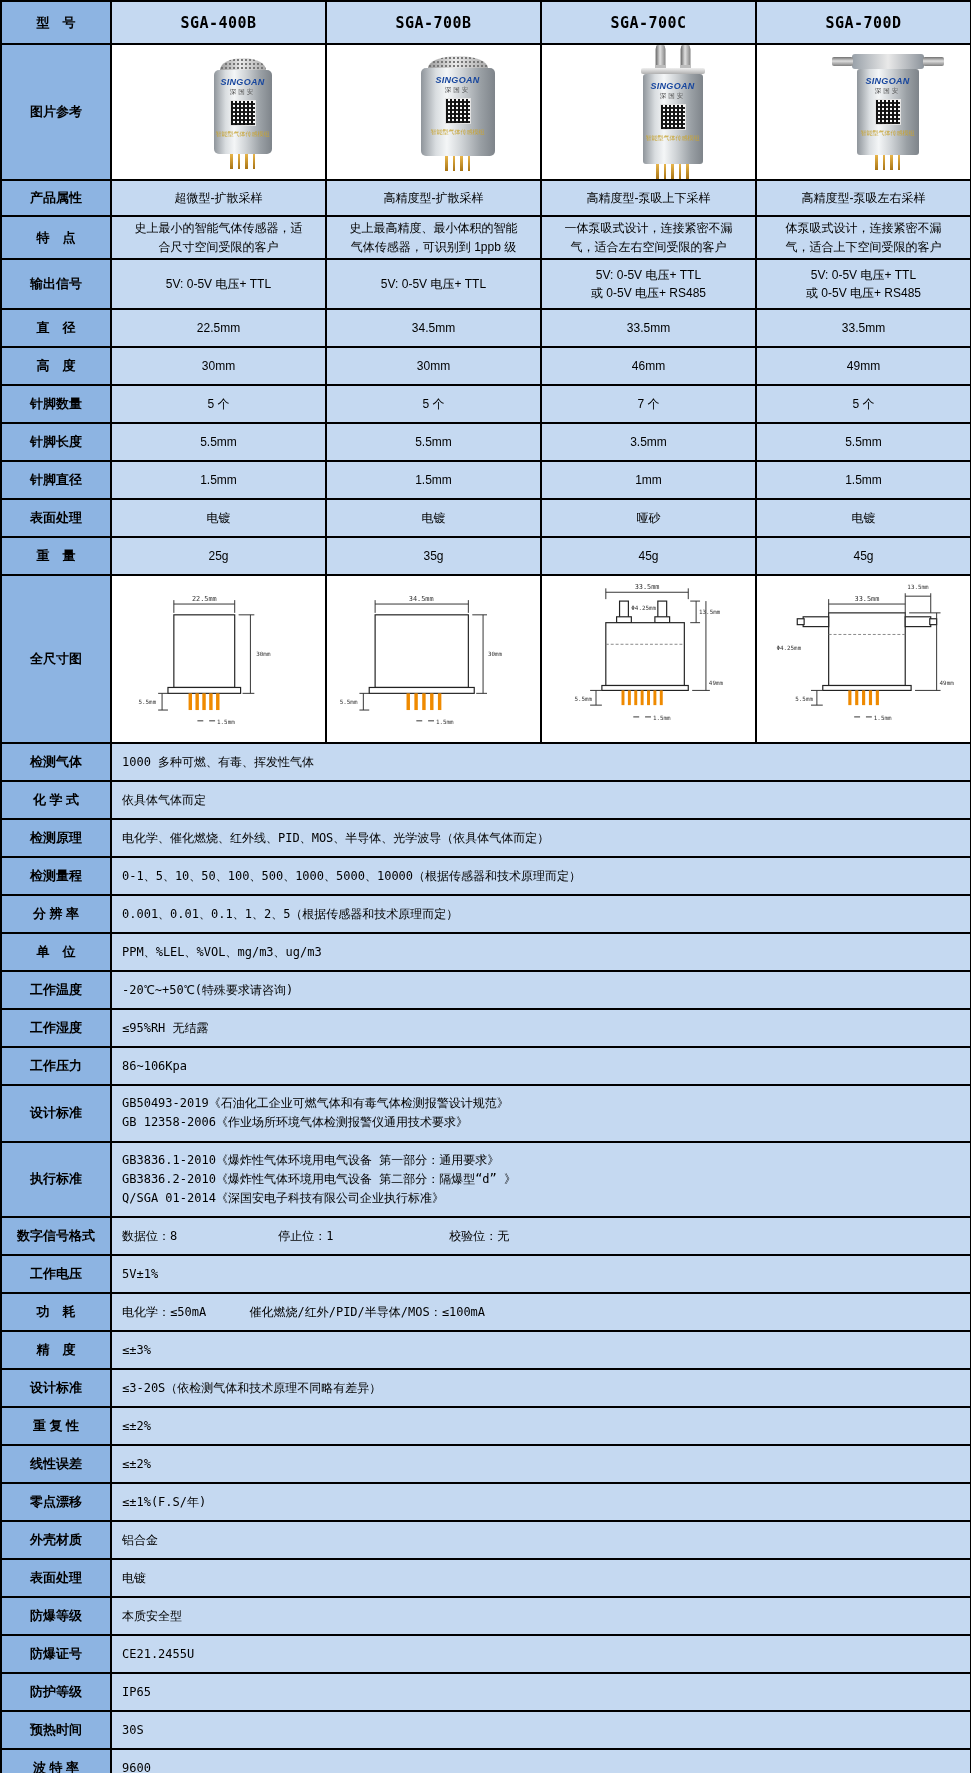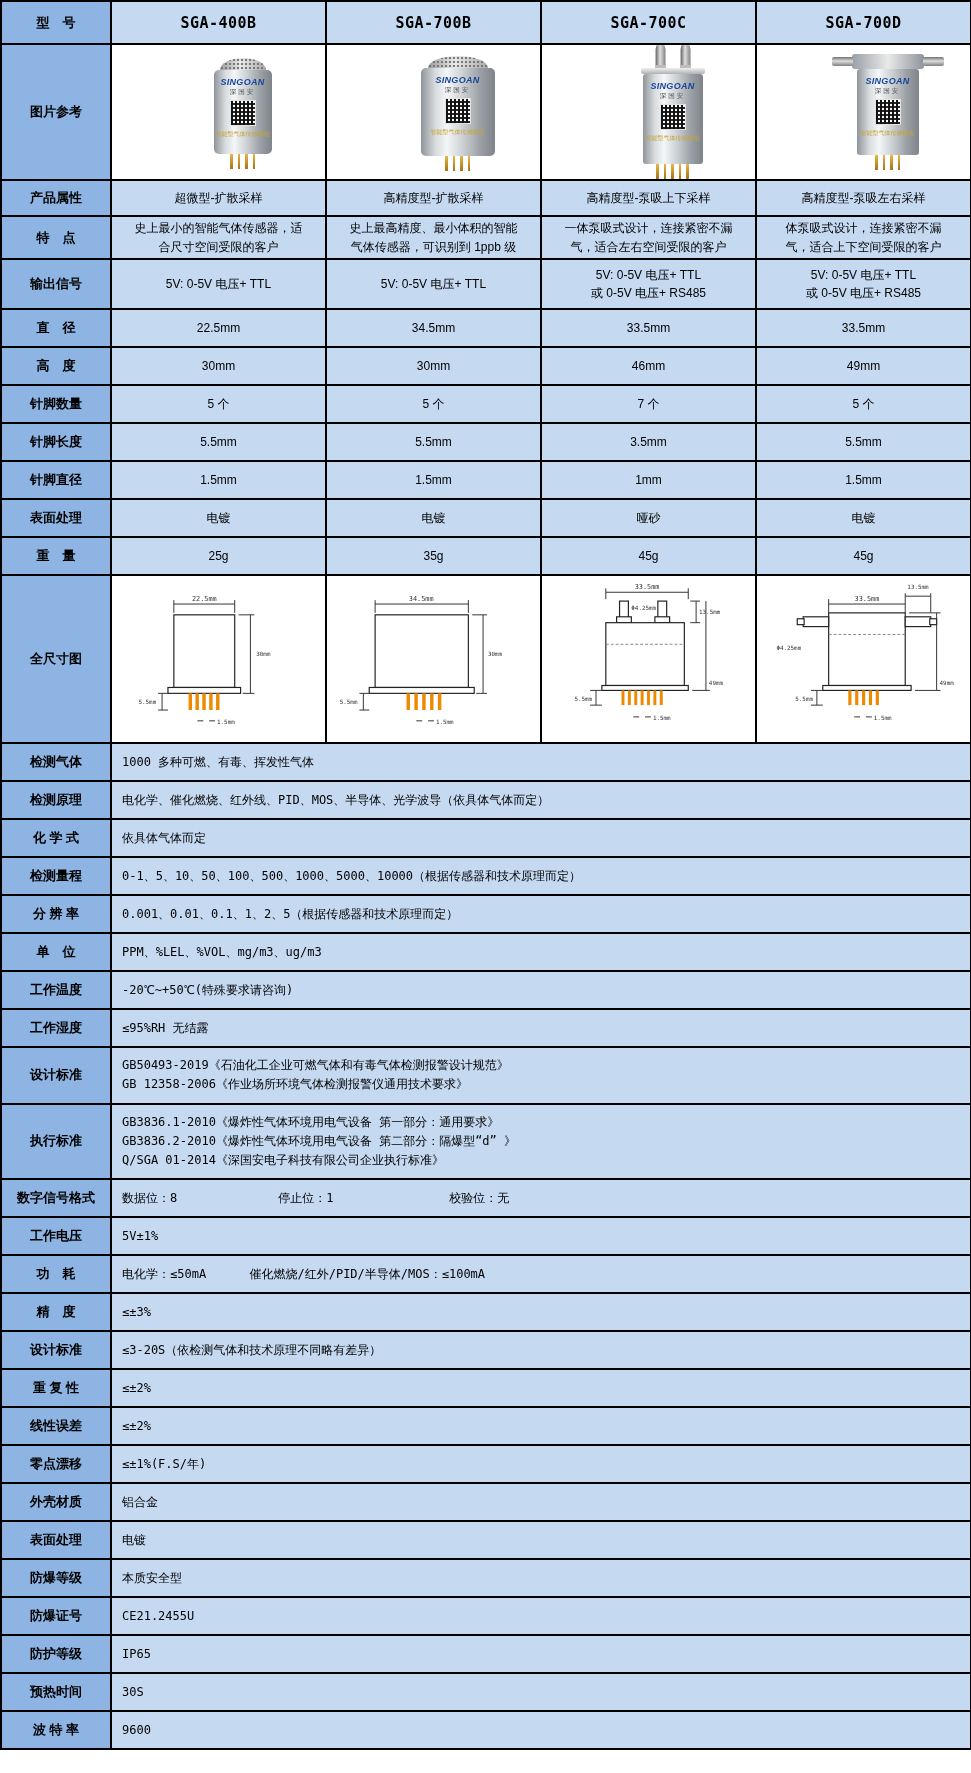--- a/index.html
+++ b/index.html
@@ -358,46 +358,50 @@
         <text class="dts" x="118" y="145">1.5mm</text>
       </svg>
     </td>
   </tr>
 
   <tr class="r-std">
         <td class="lbl">检测气体</td>
         <td class="cval" colspan="4">1000 多种可燃、有毒、挥发性气体</td>
       </tr>
   <tr class="r-std">
+        <td class="lbl">化 学 式</td>
+        <td class="cval" colspan="4">依具体气体而定</td>
+      </tr>
+  <tr class="r-std">
         <td class="lbl">检测原理</td>
         <td class="cval" colspan="4">电化学、催化燃烧、红外线、PID、MOS、半导体、光学波导（依具体气体而定）</td>
       </tr>
   <tr class="r-std">
-        <td class="lbl">化 学 式</td>
-        <td class="cval" colspan="4">依具体气体而定</td>
-      </tr>
-  <tr class="r-std">
         <td class="lbl">检测量程</td>
         <td class="cval" colspan="4">0-1、5、10、50、100、500、1000、5000、10000（根据传感器和技术原理而定）</td>
       </tr>
   <tr class="r-std">
         <td class="lbl">分 辨 率</td>
         <td class="cval" colspan="4">0.001、0.01、0.1、1、2、5（根据传感器和技术原理而定）</td>
       </tr>
   <tr class="r-std">
         <td class="lbl">单　位</td>
         <td class="cval" colspan="4">PPM、%LEL、%VOL、mg/m3、ug/m3</td>
       </tr>
   <tr class="r-std">
         <td class="lbl">工作温度</td>
         <td class="cval" colspan="4">-20℃~+50℃(特殊要求请咨询)</td>
       </tr>
   <tr class="r-std">
         <td class="lbl">工作湿度</td>
         <td class="cval" colspan="4">≤95%RH 无结露</td>
+      </tr>
+  <tr class="r-std">
+        <td class="lbl">工作压力</td>
+        <td class="cval" colspan="4">86~106Kpa</td>
       </tr>
   <tr class="r-2l">
         <td class="lbl">设计标准</td>
         <td class="cval" colspan="4">GB50493-2019《石油化工企业可燃气体和有毒气体检测报警设计规范》
 GB 12358-2006《作业场所环境气体检测报警仪通用技术要求》</td>
       </tr>
   <tr class="r-3l">
         <td class="lbl">执行标准</td>
         <td class="cval" colspan="4">GB3836.1-2010《爆炸性气体环境用电气设备 第一部分：通用要求》
 GB3836.2-2010《爆炸性气体环境用电气设备 第二部分：隔爆型“d” 》

